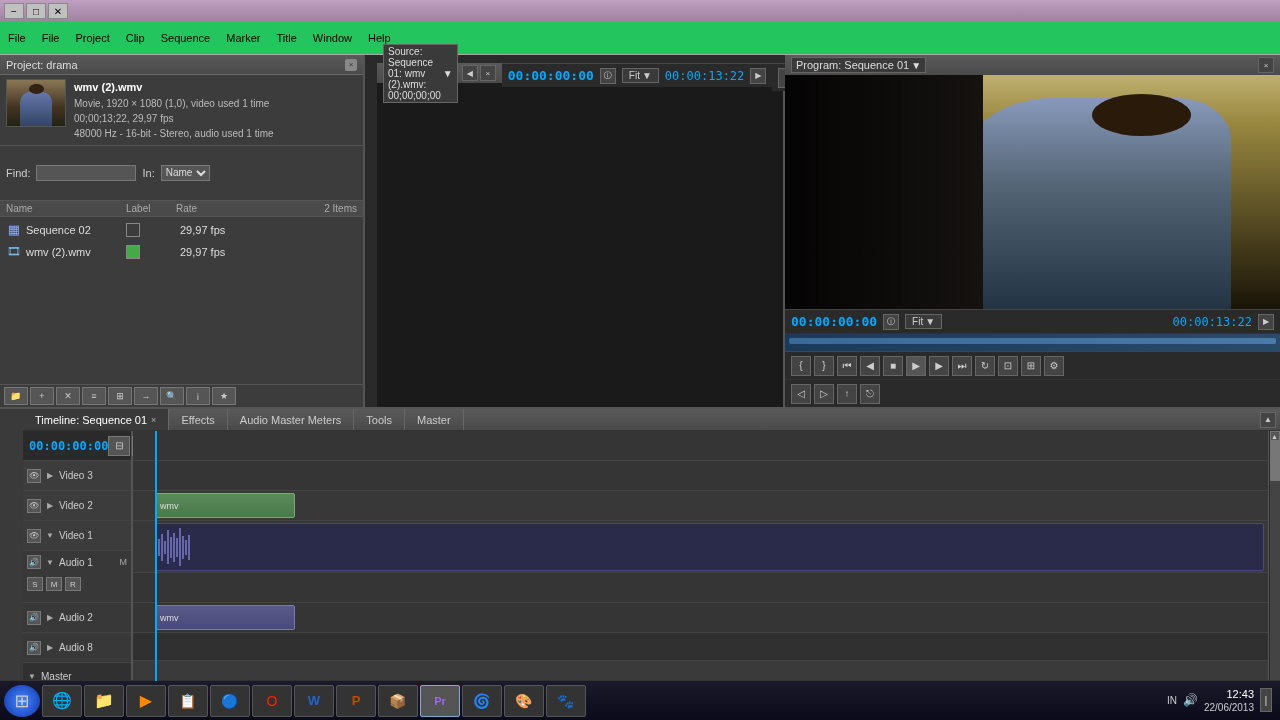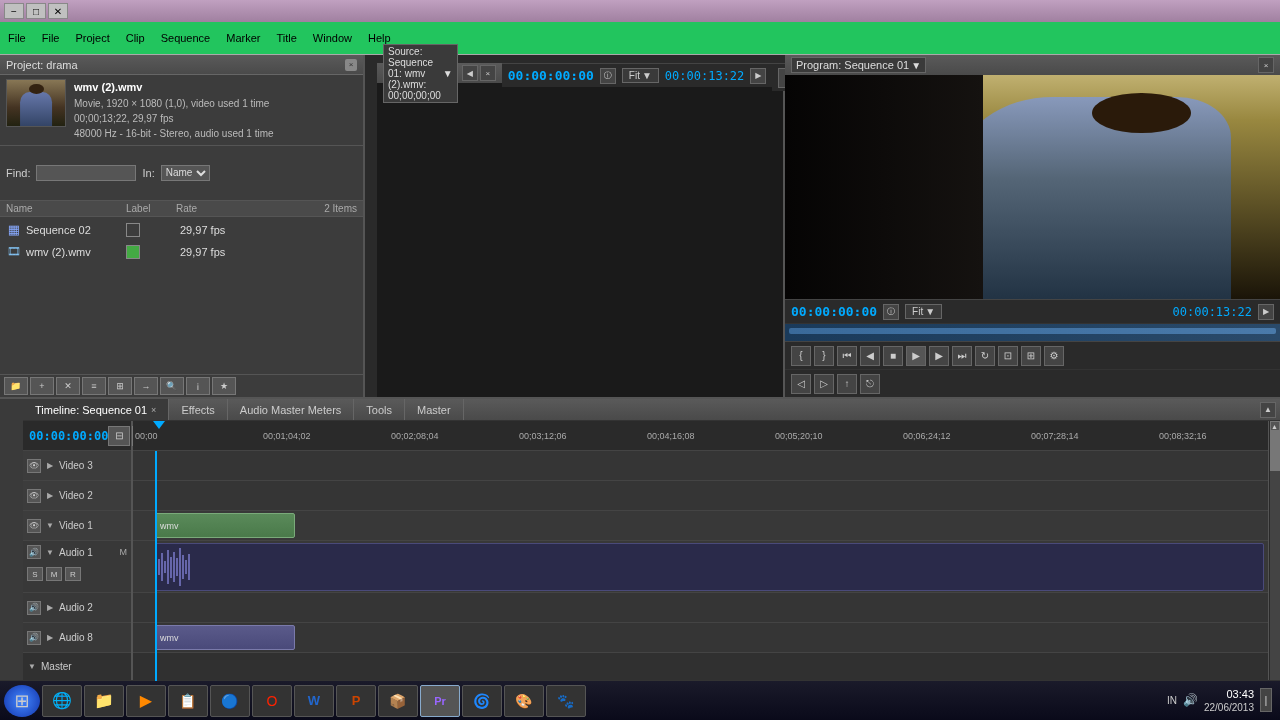--- a/index.html
+++ b/index.html
@@ -807,34 +807,20 @@
 
         <div class="track-label" style="height:28px;background:#303030;">
           <div class="track-expand-btn">▼</div>
           <span class="track-name">Master</span>
         </div>
 
       </div>
 
       <div id="timeline-main">
 
-        <div id="timeline-ruler">
-          <div class="ruler-content">
-            <div class="playhead-triangle" style="top:0;left:20px;"></div>
-            <span class="ruler-mark" style="left:2px;">00;00</span>
-            <span class="ruler-mark" style="left:130px;">00;01;04;02</span>
-            <span class="ruler-mark" style="left:258px;">00;02;08;04</span>
-            <span class="ruler-mark" style="left:386px;">00;03;12;06</span>
-            <span class="ruler-mark" style="left:514px;">00;04;16;08</span>
-            <span class="ruler-mark" style="left:642px;">00;05;20;10</span>
-            <span class="ruler-mark" style="left:770px;">00;06;24;12</span>
-            <span class="ruler-mark" style="left:898px;">00;07;28;14</span>
-            <span class="ruler-mark" style="left:1026px;">00;08;32;16</span>
-          </div>
-        </div>
 
         <div id="timeline-tracks">
 
           <div class="playhead"></div>
 
           <div class="track-row video3"></div>
 
           <div class="track-row video2"></div>
 
           <div class="track-row video1">
@@ -913,18 +899,18 @@
   <div class="taskbar-app" style="font-size:14px;">📦</div>
   <div class="taskbar-app taskbar-active" style="font-size:11px;font-weight:bold;color:#9966ff;">Pr</div>
   <div class="taskbar-app" style="font-size:14px;">🌀</div>
   <div class="taskbar-app" style="font-size:14px;">🎨</div>
   <div class="taskbar-app" style="font-size:14px;">🐾</div>
 
   <div class="taskbar-right">
     <span style="font-size:10px;color:#ccc;">IN</span>
     <span style="font-size:12px;color:#aaa;">🔊</span>
     <div class="sys-tray-time">
-      <div>03:43</div>
+      <div>12:43</div>
       <div style="font-size:10px;color:#ccc;">22/06/2013</div>
     </div>
     <div style="width:12px;height:24px;background:#444;border:1px solid #666;cursor:pointer;display:flex;align-items:center;justify-content:center;">|</div>
   </div>
 </div>
 
 </body></html>

